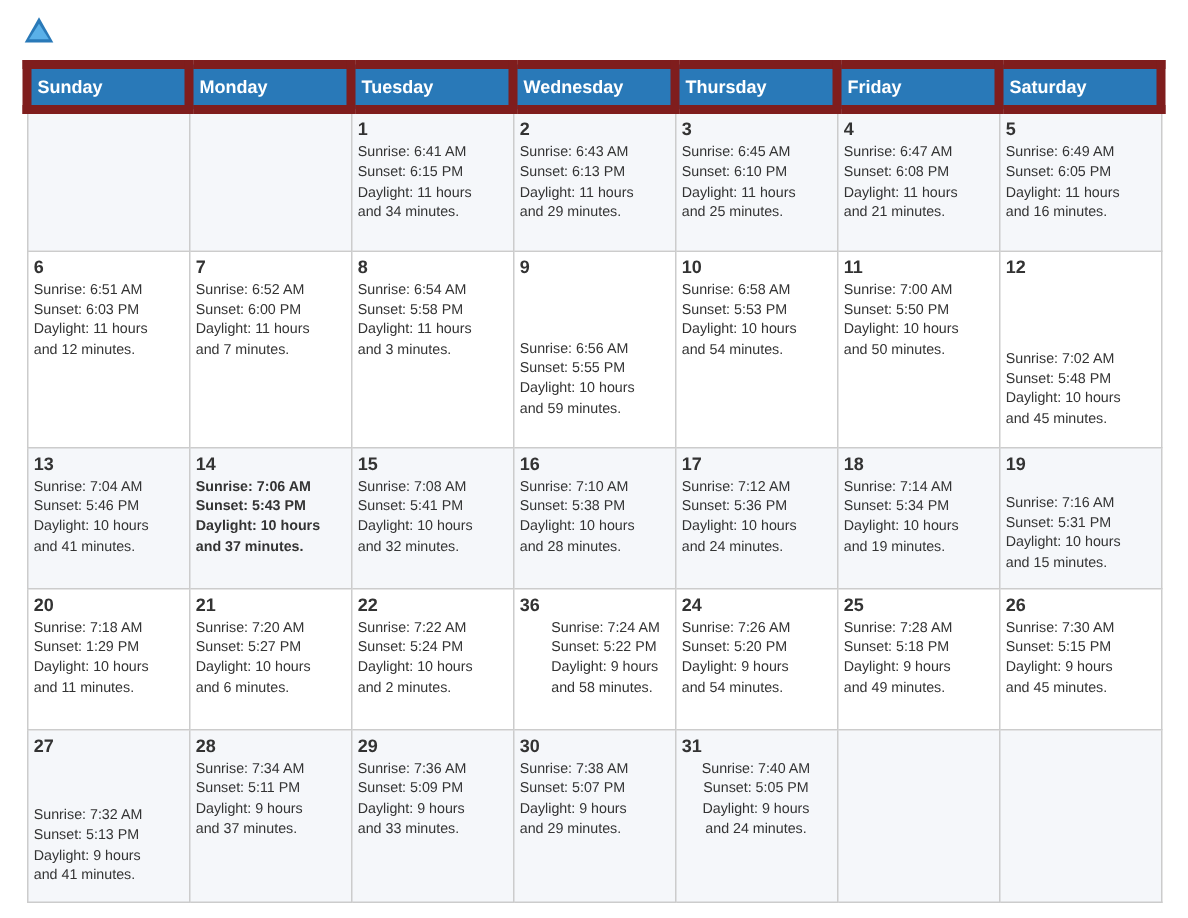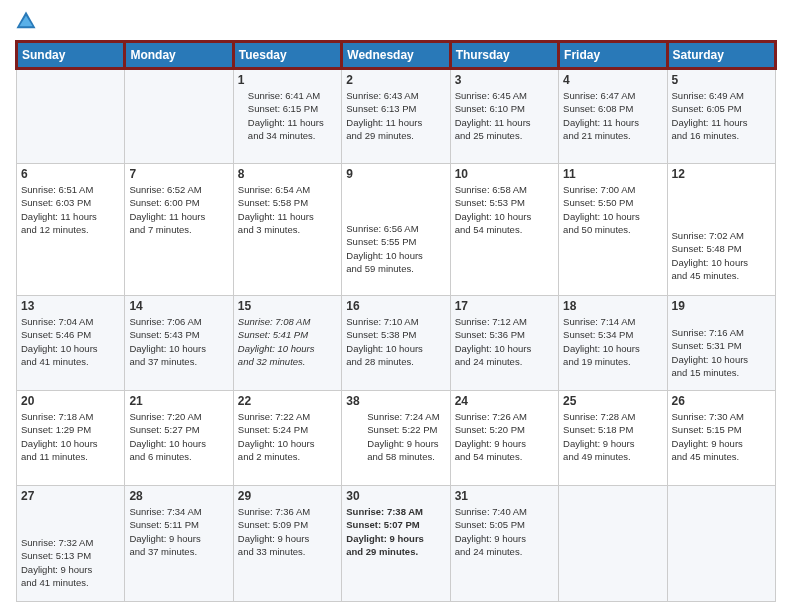--- a/index.html
+++ b/index.html
@@ -59,21 +59,21 @@
       border-collapse: collapse;
       width: 100%;
       table-layout: fixed;
     }
     .calendar th {
       background: #2979b8;
       color: #fff;
       font-size: 12px;
       padding: 5px 4px;
       text-align: left;
-      border: 3px solid #7f1d1d;
+      border: 6px solid #7f1d1d;
     }
     .calendar td {
       border: 1px solid #ccc;
       vertical-align: top;
       padding: 3px 4px;
       font-size: 10px;
       color: #333;
       background: #fff;
       height: 88px;
     }
@@ -129,21 +129,21 @@
           <th>Friday</th>
           <th>Saturday</th>
         </tr>
     </thead>
     <tbody id="calendar-body">
     <tr>
           <td class="empty"></td>
           <td class="empty"></td>
           <td>
             <span class="day-num">1</span>
-            <div class="day-info" style="white-space: pre-line; margin-left: 10px;">Sunrise: 6:41 AM
+            <div class="day-info" style="white-space: pre-line;">Sunrise: 6:41 AM
 Sunset: 6:15 PM
 Daylight: 11 hours
 and 34 minutes.</div>
           </td>
           <td>
             <span class="day-num">2</span>
             <div class="day-info" style="white-space: pre-line;">Sunrise: 6:43 AM
 Sunset: 6:13 PM
 Daylight: 11 hours
 and 29 minutes.</div>
@@ -224,28 +224,28 @@
         <tr>
           <td>
             <span class="day-num">13</span>
             <div class="day-info" style="white-space: pre-line;">Sunrise: 7:04 AM
 Sunset: 5:46 PM
 Daylight: 10 hours
 and 41 minutes.</div>
           </td>
           <td>
             <span class="day-num">14</span>
-            <div class="day-info" style="white-space: pre-line;">Sunrise: 7:06 AM
+            <div class="day-info" style="white-space: pre-line; font-weight: bold;">Sunrise: 7:06 AM
 Sunset: 5:43 PM
 Daylight: 10 hours
 and 37 minutes.</div>
           </td>
           <td>
             <span class="day-num">15</span>
-            <div class="day-info" style="white-space: pre-line; font-style: italic;">Sunrise: 7:08 AM
+            <div class="day-info" style="white-space: pre-line;">Sunrise: 7:08 AM
 Sunset: 5:41 PM
 Daylight: 10 hours
 and 32 minutes.</div>
           </td>
           <td>
             <span class="day-num">16</span>
             <div class="day-info" style="white-space: pre-line;">Sunrise: 7:10 AM
 Sunset: 5:38 PM
 Daylight: 10 hours
 and 28 minutes.</div>
@@ -288,21 +288,21 @@
 and 6 minutes.</div>
           </td>
           <td>
             <span class="day-num">22</span>
             <div class="day-info" style="white-space: pre-line;">Sunrise: 7:22 AM
 Sunset: 5:24 PM
 Daylight: 10 hours
 and 2 minutes.</div>
           </td>
           <td>
-            <span class="day-num">38</span>
+            <span class="day-num">36</span>
             <div class="day-info" style="white-space: pre-line; margin-left: 21px;">Sunrise: 7:24 AM
 Sunset: 5:22 PM
 Daylight: 9 hours
 and 58 minutes.</div>
           </td>
           <td>
             <span class="day-num">24</span>
             <div class="day-info" style="white-space: pre-line;">Sunrise: 7:26 AM
 Sunset: 5:20 PM
 Daylight: 9 hours
@@ -340,28 +340,28 @@
           </td>
           <td>
             <span class="day-num">29</span>
             <div class="day-info" style="white-space: pre-line;">Sunrise: 7:36 AM
 Sunset: 5:09 PM
 Daylight: 9 hours
 and 33 minutes.</div>
           </td>
           <td>
             <span class="day-num">30</span>
-            <div class="day-info" style="white-space: pre-line; font-weight: bold;">Sunrise: 7:38 AM
+            <div class="day-info" style="white-space: pre-line;">Sunrise: 7:38 AM
 Sunset: 5:07 PM
 Daylight: 9 hours
 and 29 minutes.</div>
           </td>
           <td>
             <span class="day-num">31</span>
-            <div class="day-info" style="white-space: pre-line;">Sunrise: 7:40 AM
+            <div class="day-info" style="white-space: pre-line; text-align: center;">Sunrise: 7:40 AM
 Sunset: 5:05 PM
 Daylight: 9 hours
 and 24 minutes.</div>
           </td>
           <td class="empty"></td>
           <td class="empty"></td>
         </tr>
       </tbody>
   </table>
 </div>

